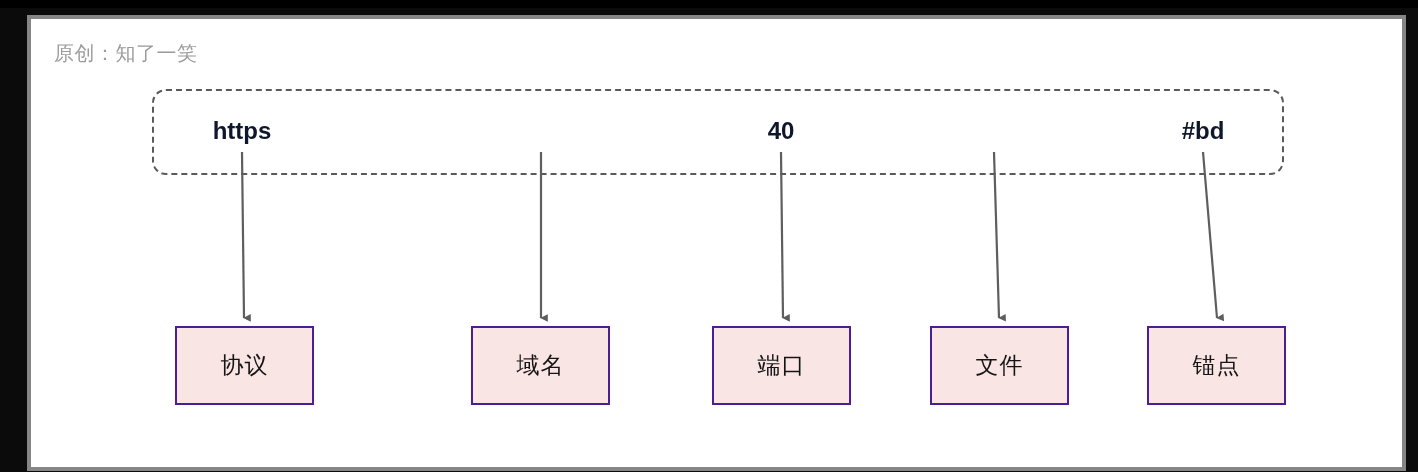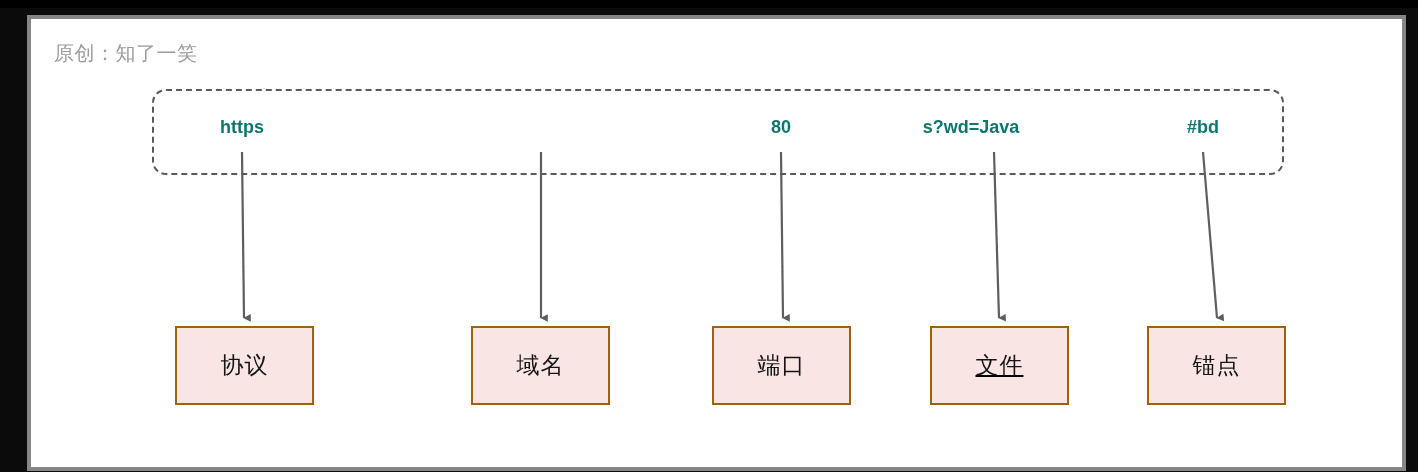--- a/index.html
+++ b/index.html
@@ -49,23 +49,23 @@
     top: 70px;
     width: 1132px;
     height: 86px;
     box-sizing: border-box;
     border: 2px dashed #5a5a5a;
     border-radius: 14px;
   }
   .url-part {
     position: absolute;
     top: 98px;
-    font-size: 18px;
+    font-size: 24px;
     font-weight: bold;
-    color: #0f766e;
+    color: #0f172a;
     white-space: nowrap;
     transform: translateX(-50%);
     letter-spacing: 0px;
   }
   
   svg.arrows {
     position: absolute;
     left: 0;
     top: 0;
     width: 1418px;
@@ -73,21 +73,21 @@
     pointer-events: none;
   }
   
   .comp-box {
     position: absolute;
     top: 307px;
     width: 139px;
     height: 79px;
     box-sizing: border-box;
     background: #fae5e5;
-    border: 2px solid #a16207;
+    border: 2px solid #4c1d95;
     display: flex;
     align-items: center;
     justify-content: center;
   }
   .comp-label {
     font-size: 23px;
     color: #151515;
     letter-spacing: 1px;
   }
 </style>
@@ -95,22 +95,21 @@
 <body>
 
 <div id="canvas">
   <div class="frame">
 
     <div class="watermark">原创：知了一笑</div>
 
     <div class="dashed-box"></div>
 
     <div class="url-part" style="left:211px;">https</div>
-    <div class="url-part" style="left:750px;">80</div>
-    <div class="url-part" style="left:940px;">s?wd=Java</div>
+    <div class="url-part" style="left:750px;">40</div>
     <div class="url-part" style="left:1172px;">#bd</div>
 
     <svg class="arrows" viewBox="0 0 1418 472" xmlns="http://www.w3.org/2000/svg">
       <defs>
         <marker id="ah" markerWidth="9" markerHeight="9" refX="4.2" refY="7.4" orient="auto" markerUnits="userSpaceOnUse">
           <path d="M0.4,0.6 L8.0,0.6 L4.2,8.2 Z" fill="#5e5e5e"></path>
         </marker>
       </defs>
       <g stroke="#5e5e5e" stroke-width="2.2" fill="none">
         <line x1="211" y1="133" x2="213" y2="299" marker-end="url(#ah)"></line>
@@ -123,21 +122,21 @@
 
     <div class="comp-box" style="left:144px;">
       <span class="comp-label">协议</span>
     </div>
     <div class="comp-box" style="left:440px;align-items:center;">
       <span class="comp-label">域名</span>
     </div>
     <div class="comp-box" style="left:681px;">
       <span class="comp-label">端口</span>
     </div>
-    <div class="comp-box" style="left:899px;text-decoration:underline;">
+    <div class="comp-box" style="left:899px;">
       <span class="comp-label">文件</span>
     </div>
     <div class="comp-box" style="left:1116px;text-align:right;">
       <span class="comp-label">锚点</span>
     </div>
 
   </div>
 </div>
 
 </body></html>

